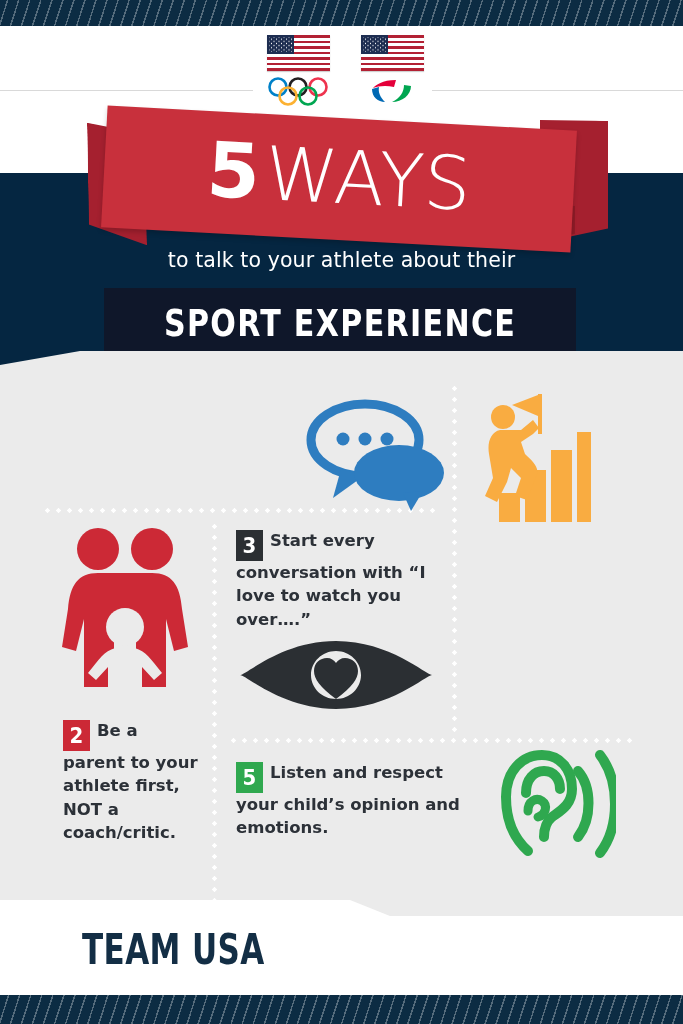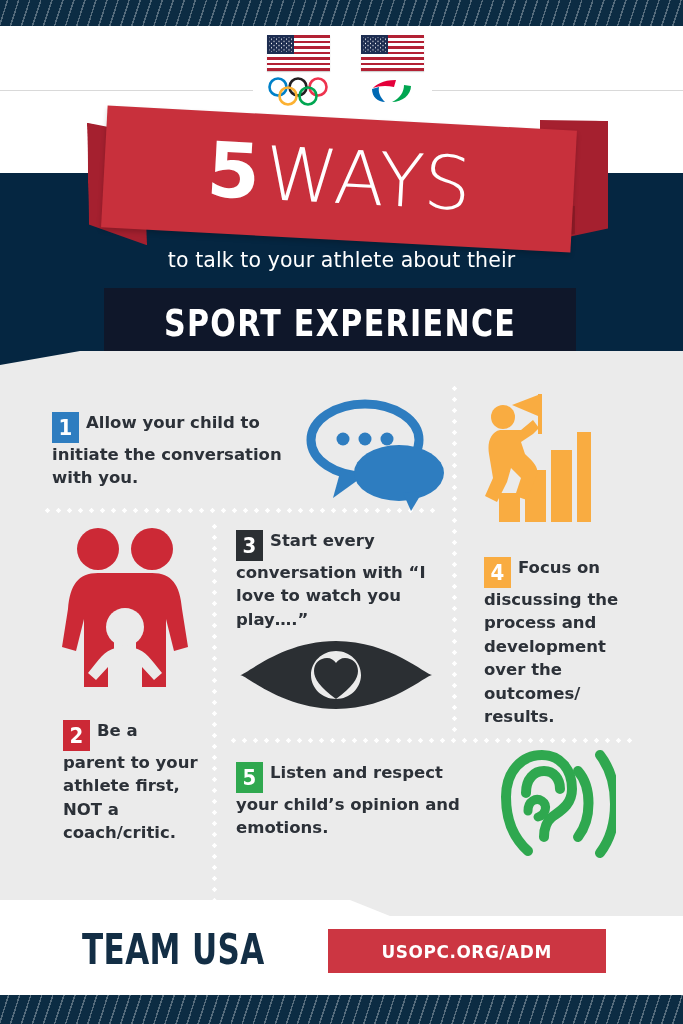--- a/index.html
+++ b/index.html
@@ -377,25 +377,20 @@
     <span class="se-text">SPORT EXPERIENCE</span>
   </div>
 
   <div class="content">
 
     <div class="dots-h" style="left:42px; top:157px; width:395px;"></div>
     <div class="dots-h" style="left:228px; top:387px; width:410px;"></div>
     <div class="dots-v" style="left:212px; top:170px; height:382px;"></div>
     <div class="dots-v" style="left:452px; top:32px; height:350px;"></div>
 
-    <div class="tip" style="left:52px; top:60px; width:250px;">
-      <div class="tip-text">
-        <span class="badge badge-1">1</span><span>Allow your child to initiate the conversation with you.</span>
-      </div>
-    </div>
     <svg style="position:absolute; left:303px; top:42px;" width="146" height="118" viewBox="0 0 146 118">
       <ellipse cx="62" cy="47" rx="54" ry="36" fill="none" stroke="#2e7dc0" stroke-width="9"></ellipse>
       <path d="M38 76 L30 105 L62 82 Z" fill="#2e7dc0"></path>
       <circle cx="40" cy="46" r="6.5" fill="#2e7dc0"></circle>
       <circle cx="62" cy="46" r="6.5" fill="#2e7dc0"></circle>
       <circle cx="84" cy="46" r="6.5" fill="#2e7dc0"></circle>
       <ellipse cx="96" cy="80" rx="45" ry="28" fill="#2e7dc0"></ellipse>
       <path d="M100 100 L108 118 L120 98 Z" fill="#2e7dc0"></path>
     </svg>
 
@@ -412,21 +407,21 @@
                C88 126 82 120 67 120 Z" fill="#ebebeb"></path>
     </svg>
     <div class="tip" style="left:63px; top:368px; width:135px;">
       <div class="tip-text">
         <span class="badge badge-2">2</span><span>Be a parent to your athlete first, NOT a coach/critic.</span>
       </div>
     </div>
 
     <div class="tip" style="left:236px; top:178px; width:200px;">
       <div class="tip-text">
-        <span class="badge badge-3">3</span><span>Start every conversation with “I love to watch you play….”</span>
+        <span class="badge badge-3">3</span><span>Start every conversation with “I love to watch you over….”</span>
       </div>
     </div>
     <svg style="position:absolute; left:238px; top:286px;" width="196" height="76" viewBox="0 0 196 76">
       <path d="M98 4 C44 4 8 38 2 38 C8 38 44 72 98 72 C152 72 188 38 194 38
                C188 38 152 4 98 4 Z M98 62 C84 62 73 51 73 38 C73 25 84 14 98 14
                C112 14 123 25 123 38 C123 51 112 62 98 62 Z" fill="#2b2f33"></path>
       <path d="M98 62 C82 50 76 42 76 34 C76 26 82 21 89 21 C93 21 96 23 98 26
                C100 23 103 21 107 21 C114 21 120 26 120 34 C120 42 114 50 98 62 Z" fill="#2b2f33"></path>
     </svg>
 
@@ -435,25 +430,20 @@
       <rect x="44" y="78" width="21" height="52" fill="#f9ac41"></rect>
       <rect x="70" y="58" width="21" height="72" fill="#f9ac41"></rect>
       <rect x="96" y="40" width="14" height="90" fill="#f9ac41"></rect>
       <rect x="57" y="2" width="4" height="40" fill="#f9ac41"></rect>
       <path d="M57 3 L31 13 L57 24 Z" fill="#f9ac41"></path>
       <circle cx="22" cy="25" r="12" fill="#f9ac41"></circle>
       <path d="M19 38 C10 40 6 50 8 62 L12 86 L4 104 L16 110 L26 90 L30 76
                L40 86 L34 104 L46 108 L56 82 C58 74 50 68 44 62
                L40 50 L52 42 L58 36 L52 28 L40 38 Z" fill="#f9ac41"></path>
     </svg>
-    <div class="tip" style="left:484px; top:205px; width:150px;">
-      <div class="tip-text">
-        <span class="badge badge-4">4</span><span>Focus on discussing the process and development over the outcomes/ results.</span>
-      </div>
-    </div>
 
     <div class="tip" style="left:236px; top:410px; width:230px;">
       <div class="tip-text">
         <span class="badge badge-5">5</span><span>Listen and respect your child’s opinion and emotions.</span>
       </div>
     </div>
     <svg style="position:absolute; left:466px; top:398px;" width="150" height="110" viewBox="0 0 150 110">
       <path d="M62 102 C44 86 40 66 40 48 C40 22 56 6 76 6 C94 6 106 20 106 40
                C106 56 94 62 86 68 C80 73 78 80 78 88" fill="none" stroke="#2fa84f" stroke-width="10" stroke-linecap="round"></path>
       <path d="M60 44 C60 30 68 22 78 22 C88 22 94 30 94 40" fill="none" stroke="#2fa84f" stroke-width="10" stroke-linecap="round"></path>
@@ -462,19 +452,16 @@
       <path d="M134 6 C154 32 154 78 134 104" fill="none" stroke="#2fa84f" stroke-width="10" stroke-linecap="round"></path>
     </svg>
 
   </div>
 
   <div class="notch"></div>
 
   <div class="footer"></div>
   <div class="footer-corner"></div>
   <div class="team-usa">TEAM USA</div>
-  <div class="url-box">
-    <span class="url-text">USOPC.ORG/ADM</span>
-  </div>
 
   <div class="stripe-band stripe-bottom"></div>
 
 </div>
 
 </body></html>

